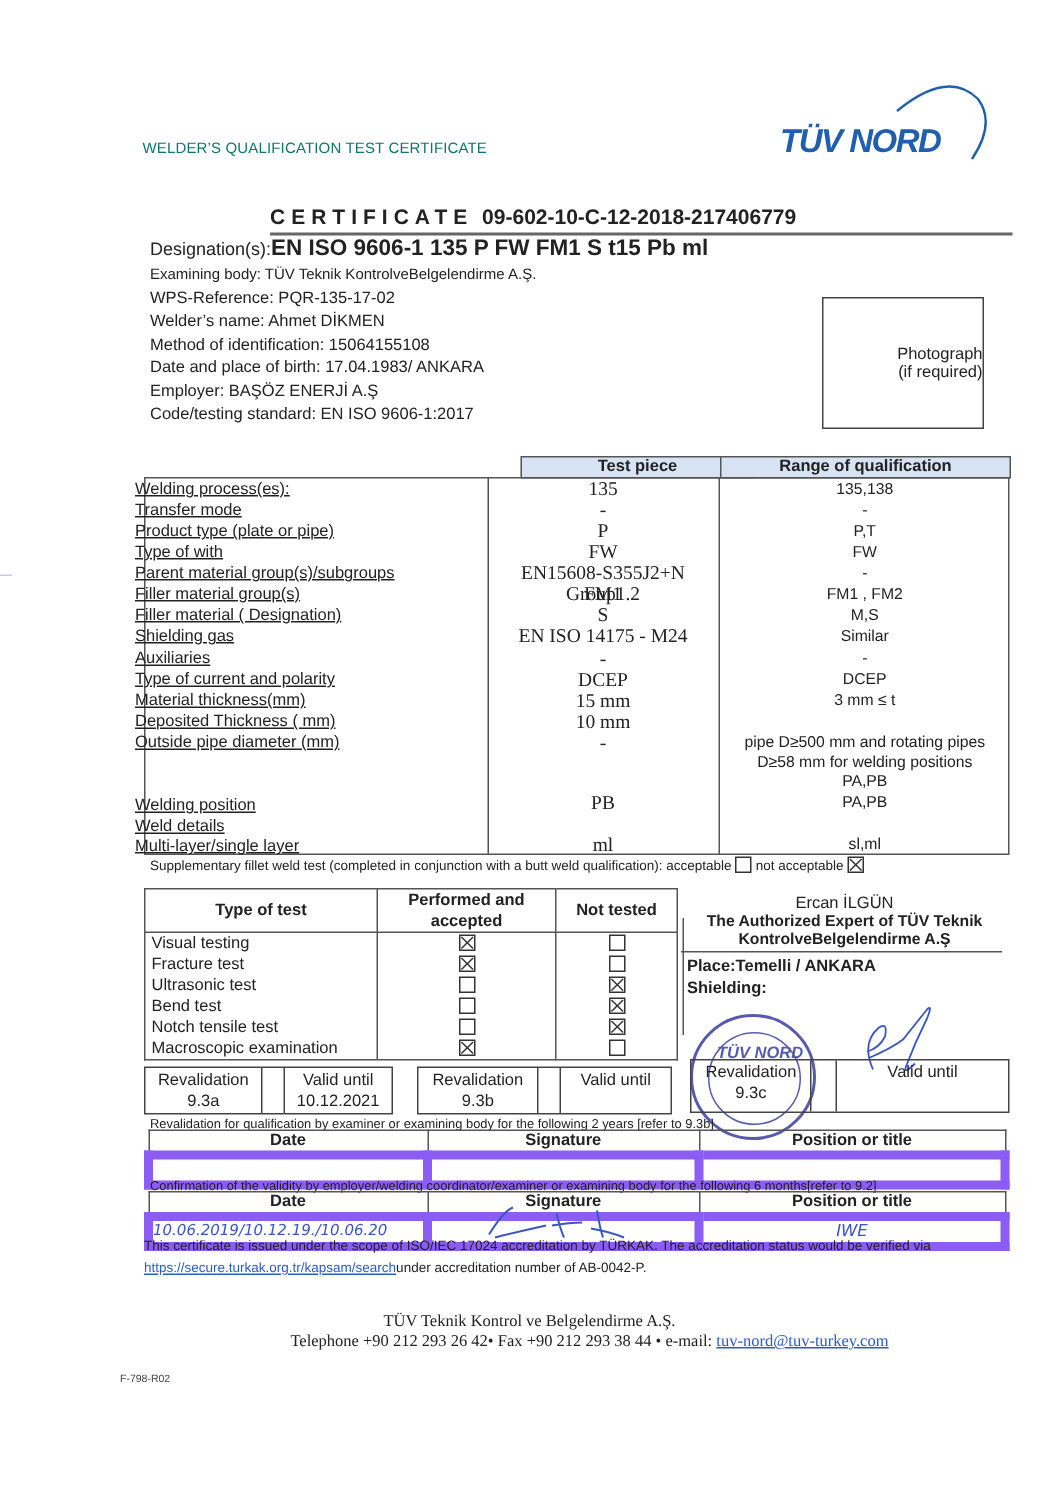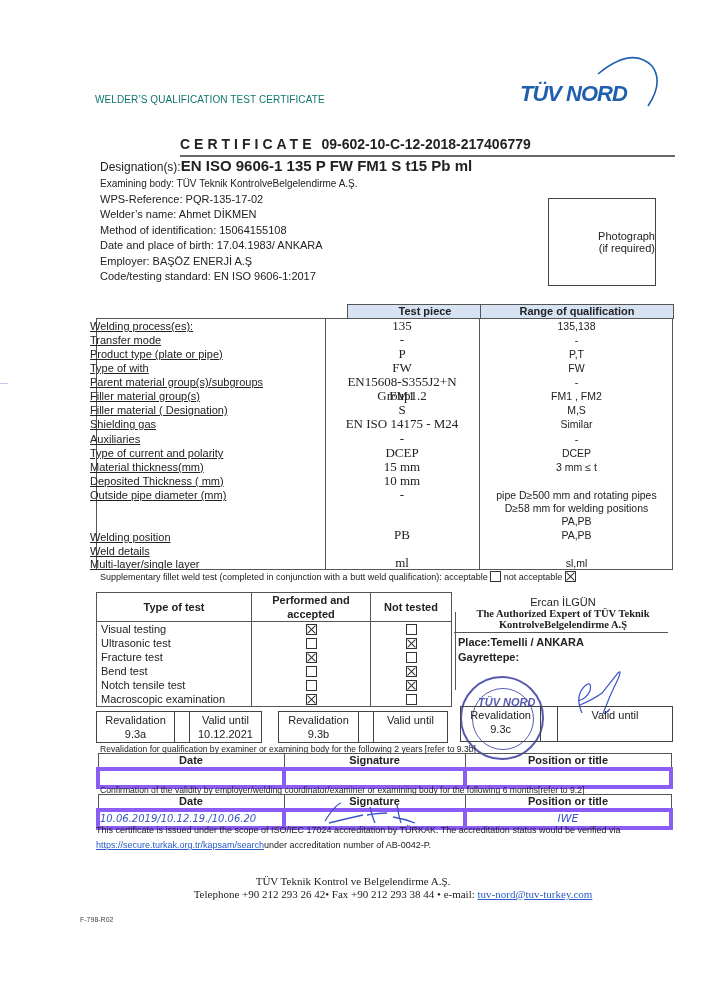--- a/index.html
+++ b/index.html
@@ -38,35 +38,35 @@
   
   .ttable { left:96px; top:592px; border-collapse:collapse; font-size:11px; }
   .ttable td, .ttable th { padding:0 4px; height:14px; line-height:14px; }
   .ttable th { border:1px solid #555; font-weight:bold; text-align:center; }
   .ttable .cbcell { text-align:center; border-left:1px solid #555; border-right:1px solid #555; }
   .ttable tbody tr td:first-child { border-left:1px solid #555; }
   .ttable tbody tr:last-child td { border-bottom:1px solid #555;margin-top:38px; }
 
   .expert { left:458px; top:596px; width:210px; font-size:11px; }
   .expert .name { text-align:center; }
-  .expert .role { text-align:center; font-weight:bold; font-size:10.5px;font-family:Liberation Serif, serif; }
+  .expert .role { text-align:center; font-weight:bold; font-size:10.5px; }
   .expert .rule { border-top:1px solid #555; margin:2px 0 2px -4px; }
   .expert .b { font-weight:bold; font-size:11px; line-height:15px; }
 
   .stamp { left:460px; top:676px; width:84px; height:84px; border:2px solid #3a3ea0; border-radius:50%; box-sizing:border-box; opacity:0.85; }
   .stamp .in { position:absolute; left:10px; top:10px; width:60px; height:60px; border:1px solid #3a3ea0; border-radius:50%; }
   .stamp .lg { position:absolute; left:16px; top:18px; font-size:11px; font-style:italic; font-weight:bold; color:#3a3ea0; }
 
   .reval { position:absolute; top:711px; height:32px; border:1px solid #444; box-sizing:border-box; display:flex; font-size:11px; }
   .reval div { border-right:1px solid #444; text-align:center; line-height:14px; padding-top:1px; }
   .reval div:last-child { border-right:none; }
 
   .note { left:100px; top:744px; font-size:8.6px; }
   .sigtable { position:absolute; left:96px; border-collapse:collapse; font-size:11px; }
-  .sigtable td { border:4px solid #8b5cf6; text-align:center; height:14px; line-height:14px; padding:0; }
+  .sigtable td { border:6px solid #8b5cf6; text-align:center; height:14px; line-height:14px; padding:0; }
   .sigtable th { border:1px solid #555; height:13px; line-height:13px; font-weight:bold; padding:0; }
   .note2 { left:100px; top:785px; font-size:8.6px; }
   .hand { color:#3a55c8; font-family:"DejaVu Sans", sans-serif; font-style:italic; }
   .scope { left:96px; top:823px; font-size:9px; line-height:15px; }
   .scope a { color:#2a5cc8; text-decoration:underline;margin-top:34px; }
   .footer { left:0; width:706px; top:875px; text-align:center; font-family:"Liberation Serif", serif; font-size:11px; line-height:13px; }
   .footer a { color:#2a5cc8; text-decoration:underline; }
   .formcode { left:80px; top:916px; font-size:7px; color:#444; }
   .scanmark { left:0; top:383px; width:8px; height:1px; background:#d4c3e8; }
 </style>
@@ -216,28 +216,28 @@
       <th style="width:72px">Not tested</th>
     </tr>
   </thead>
   <tbody>
     <tr>
         <td>Visual testing</td>
         <td class="cbcell"><span class="cb x"></span></td>
         <td class="cbcell"><span class="cb"></span></td>
       </tr>
     <tr>
+        <td>Fracture test</td>
+        <td class="cbcell"><span class="cb x"></span></td>
+        <td class="cbcell"><span class="cb"></span></td>
+      </tr>
+    <tr>
         <td>Ultrasonic test</td>
         <td class="cbcell"><span class="cb"></span></td>
         <td class="cbcell"><span class="cb x"></span></td>
-      </tr>
-    <tr>
-        <td>Fracture test</td>
-        <td class="cbcell"><span class="cb x"></span></td>
-        <td class="cbcell"><span class="cb"></span></td>
       </tr>
     <tr>
         <td>Bend test</td>
         <td class="cbcell"><span class="cb"></span></td>
         <td class="cbcell"><span class="cb x"></span></td>
       </tr>
     <tr>
         <td>Notch tensile test</td>
         <td class="cbcell"><span class="cb"></span></td>
         <td class="cbcell"><span class="cb x"></span></td>
@@ -249,21 +249,21 @@
       </tr>
   </tbody>
 </table>
 
 <div class="abs expert">
   <div class="name">Ercan İLGÜN</div>
   <div class="role">The Authorized Expert of TÜV Teknik</div>
   <div class="role">KontrolveBelgelendirme A.Ş</div>
   <div class="rule"></div>
   <div class="b">Place:Temelli / ANKARA</div>
-  <div class="b">Gayrettepe:</div>
+  <div class="b">Shielding:</div>
 </div>
 <div class="vline" style="left:455px;top:612px;height:78px;"></div>
 
 <div class="abs stamp">
   <div class="in"></div>
   <span class="lg">TÜV NORD</span>
 </div>
 <svg class="abs" style="left:560px;top:665px" width="80" height="70">
   <path d="M22 48 Q14 30 26 20 Q32 16 30 26 Q26 34 18 36 M20 40 Q34 34 42 28 Q50 18 58 8 Q62 4 58 14 Q50 30 44 46 Q42 52 50 44" fill="none" stroke="#3a55c8" stroke-width="1.2"></path>
 </svg>

